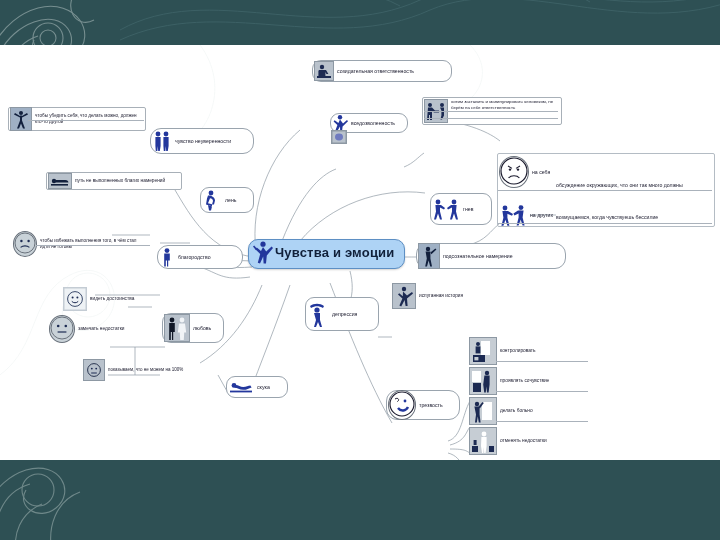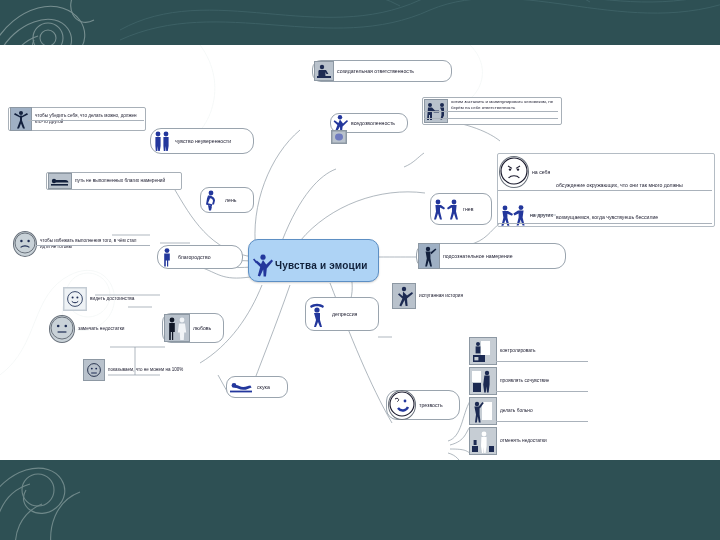--- a/index.html
+++ b/index.html
@@ -46,22 +46,22 @@
   .node .lbl.wrap{white-space:normal;}
 
   
   #central{
     position:absolute;
     display:flex;align-items:center;
     background:#aed3f5;
     border:1px solid #5d8fc4;
     border-radius:10px;
     box-shadow:0 1px 2px rgba(0,0,0,.18);
-    padding:13px 10px 4px 4px;
-    font-size:10px;font-weight:bold;color:#10203a;
+    padding:0 10px 4px 4px;
+    font-size:13px;font-weight:bold;color:#10203a;
     letter-spacing:.2px;
   }
 
   
   .ico{
     flex:0 0 auto;
     display:block;
     background:#b9c2cc;
     border:1px solid #8d98a3;
   }

